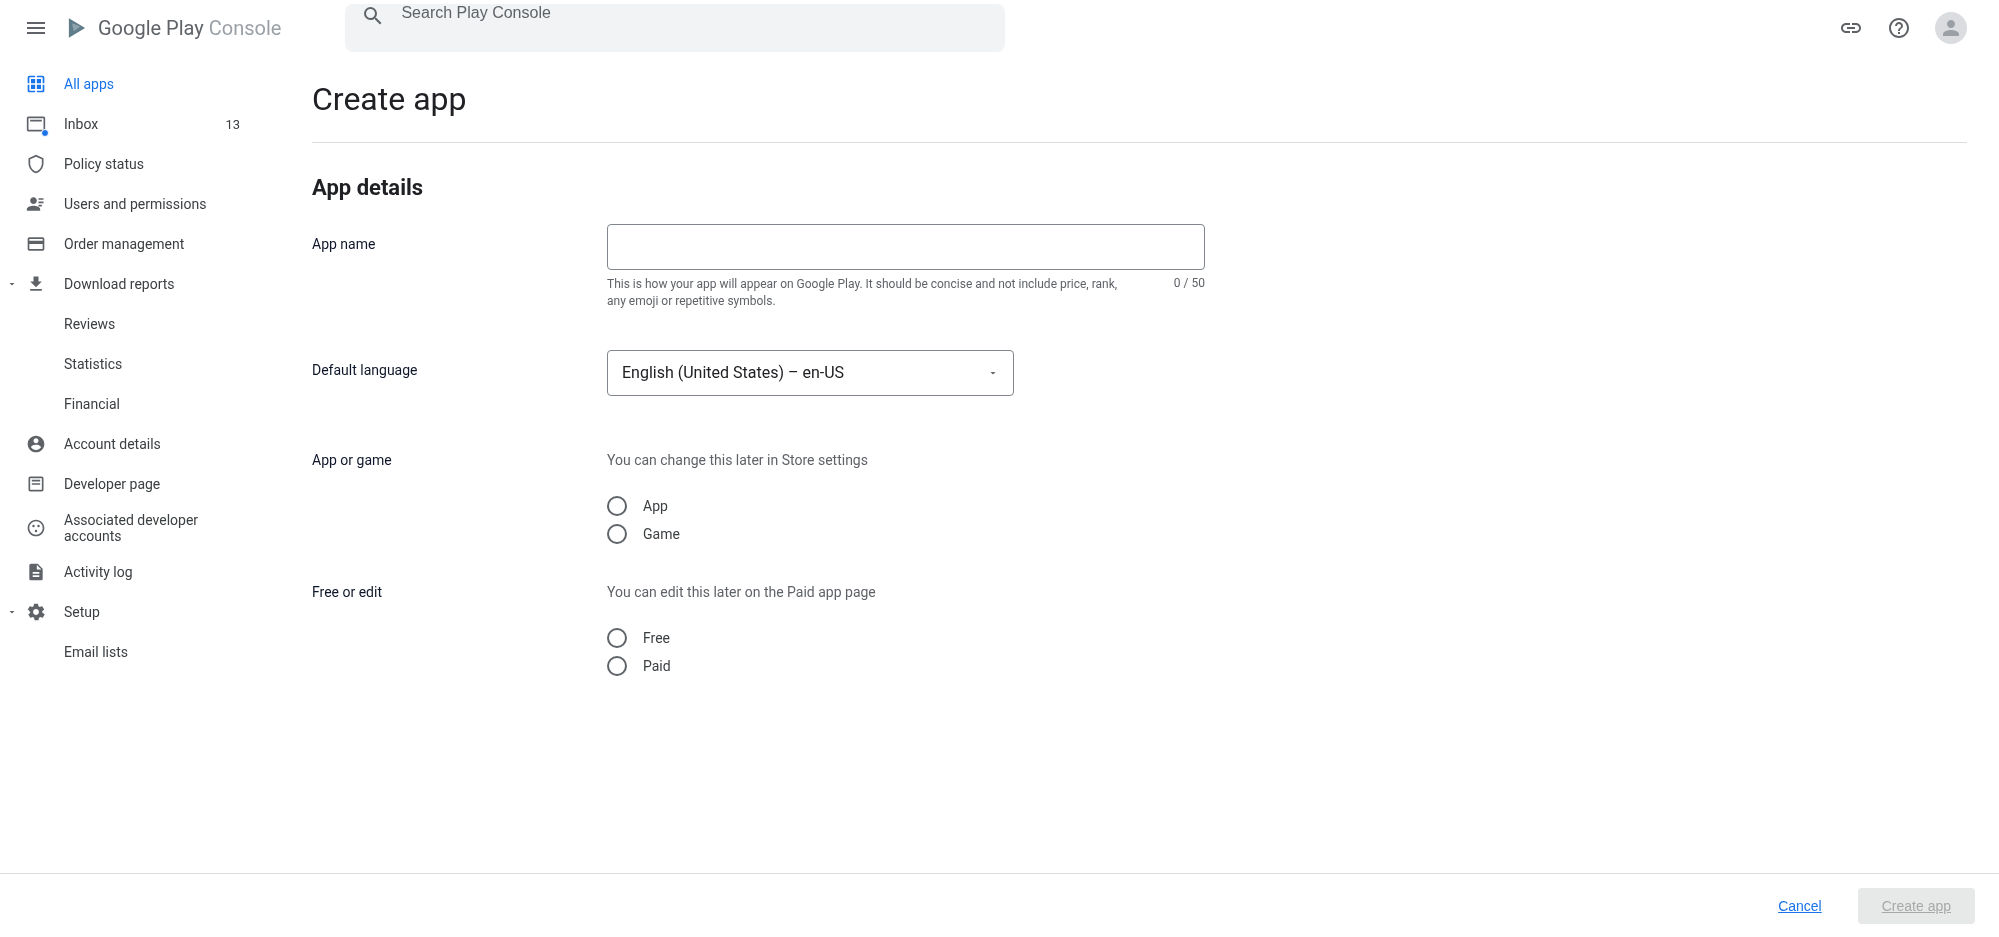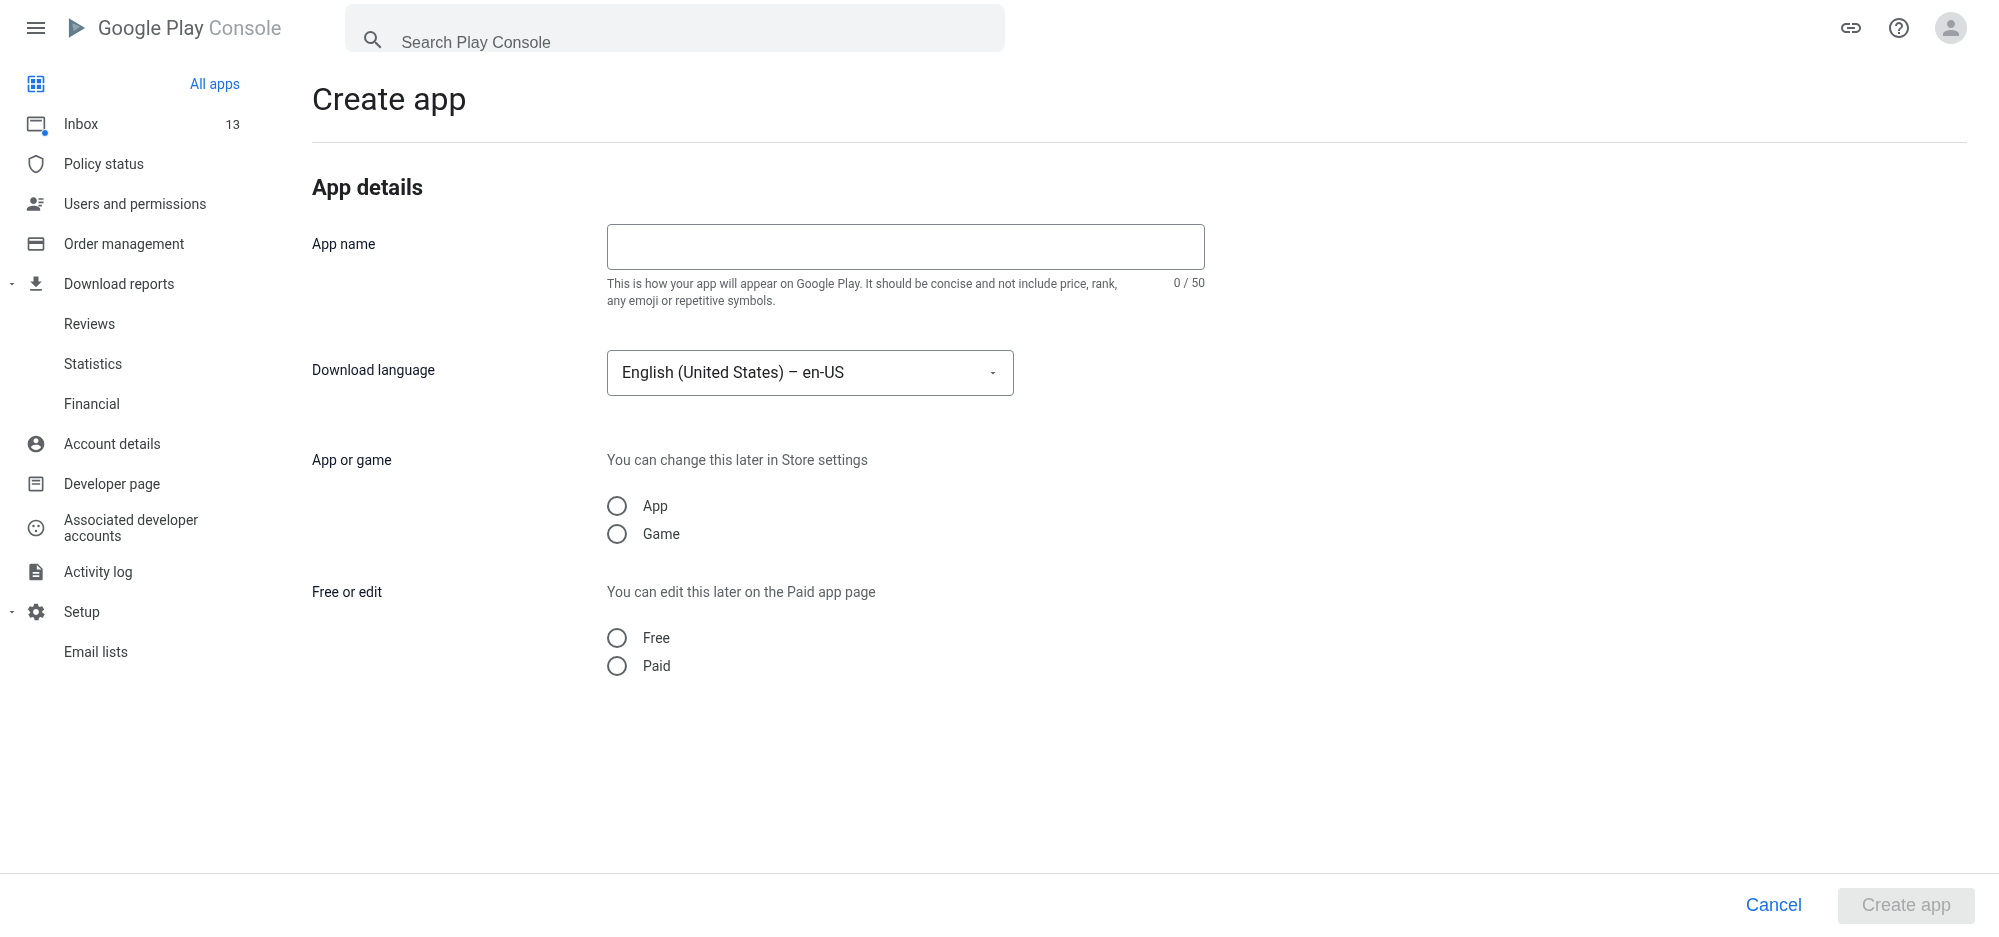--- a/index.html
+++ b/index.html
@@ -53,21 +53,21 @@
     .logo-text .gp { color: #5f6368; font-weight: 400; }
     .logo-text .cons { color: #9aa0a6; font-weight: 400; }
     
     .search-wrap {
       margin-left: 64px;
       width: 660px;
       height: 48px;
       background: #f1f3f4;
       border-radius: 8px;
       display: flex;
-      align-items: flex-end;
+      align-items: flex-start;
       padding: 0 16px;
     }
     .search-icon {
       color: #5f6368;
       margin-right: 16px;
       display:flex;
       align-items:center;
     }
     .search-input {
       border: none;
@@ -132,21 +132,20 @@
       padding-right: 24px;
       color: #3c4043;
       cursor: pointer;
       font-size: 14px;
       position: relative;
       border-radius: 0 20px 20px 0;
       margin-right: 16px;
     }
     .nav-item.active {
       color: #1a73e8;
-      text-align: right;
     }
     .nav-item .expand {
       position: absolute;
       left: 4px;
       width: 16px;
       height: 16px;
       display: flex;
       align-items: center;
       justify-content: center;
       color: #5f6368;
@@ -282,26 +281,27 @@
       align-items: center;
       justify-content: flex-end;
       padding: 0 24px;
       gap: 12px;
       background: #fff;
     }
     .btn {
       height: 36px;
       padding: 0 24px;
       border-radius: 4px;
-      font-size: 18px;
+      font-size: 14px;
       font-weight: 500;
       cursor: pointer;
       border: none;
       display: flex;
       align-items: center;
+      text-decoration: underline;
     }
     .btn-text {
       background: none;
       color: #1a73e8;
     }
     .btn-filled {
       background: #1a73e8;
       color: #fff;
     }
     .btn-filled:disabled {
@@ -483,21 +483,21 @@
       <div class="form-control">
         <input class="text-input" style="">
         <div class="helper-row">
           <div class="helper-text">This is how your app will appear on Google Play. It should be concise and not include price, rank, any emoji or repetitive symbols.</div>
           <div class="char-count">0 / 50</div>
         </div>
       </div>
     </div>
 
     <div class="form-row" style="margin-bottom:56px">
-      <div class="form-label">Download language</div>
+      <div class="form-label">Default language</div>
       <div class="form-control">
         <div class="select-wrap">
           <span class="select-value">English (United States) – en-US</span>
           <span class="select-caret">
               <svg width="12" height="12" viewBox="0 0 24 24" fill="currentColor">
                 <path d="M7 10l5 5 5-5z"></path>
               </svg>
             </span>
         </div>
       </div>

